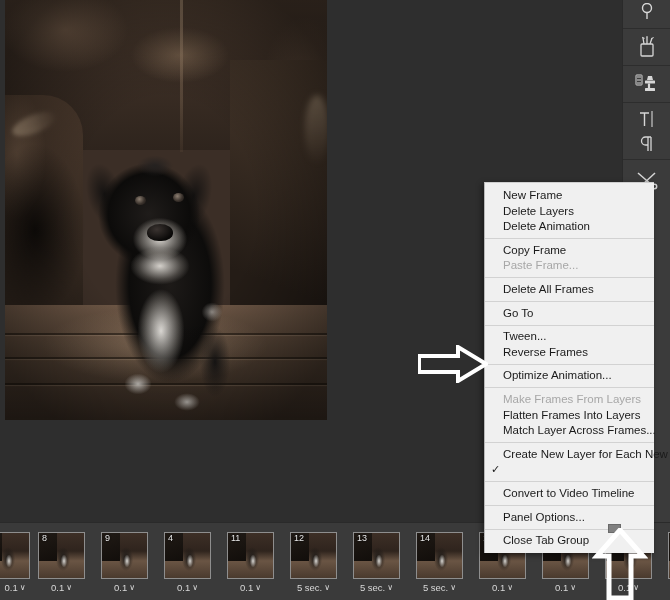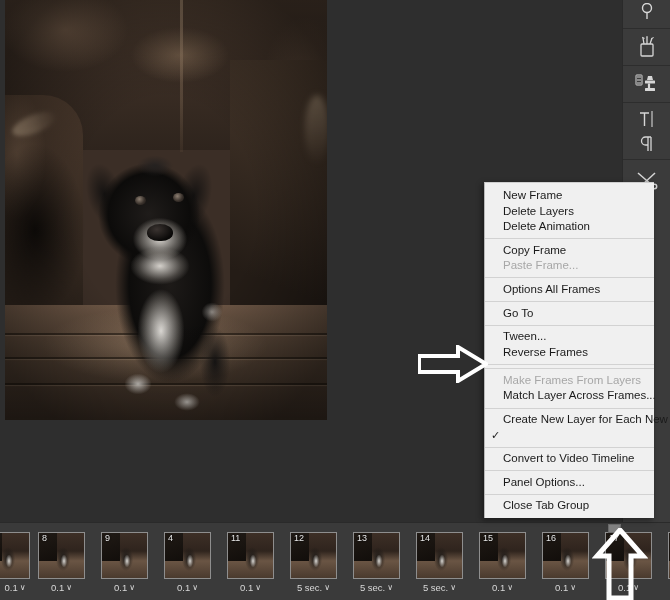--- a/index.html
+++ b/index.html
@@ -364,29 +364,31 @@
 </div>
 
 <div id="ctx-menu">
     <div class="mi"><span>New Frame</span></div>
     <div class="mi"><span>Delete Layers</span></div>
     <div class="mi"><span>Delete Animation</span></div>
     <div class="msep"></div>
     <div class="mi"><span>Copy Frame</span></div>
     <div class="mi disabled"><span>Paste Frame...</span></div>
     <div class="msep"></div>
-    <div class="mi"><span>Options All Frames</span></div>
+    <div class="mi"><span>Delete All Frames</span></div>
     <div class="msep"></div>
     <div class="mi"><span>Go To</span></div>
     <div class="msep"></div>
     <div class="mi"><span>Tween...</span></div>
     <div class="mi"><span>Reverse Frames</span></div>
     <div class="msep"></div>
+    <div class="mi"><span>Optimize Animation...</span></div>
     <div class="msep"></div>
     <div class="mi disabled"><span>Make Frames From Layers</span></div>
+    <div class="mi"><span>Flatten Frames Into Layers</span></div>
     <div class="mi"><span>Match Layer Across Frames...</span></div>
     <div class="msep"></div>
     <div class="mi"><span>Create New Layer for Each New Frame</span></div>
     <div class="mi"><span class="chk">✓</span></div>
     <div class="msep"></div>
     <div class="mi"><span>Convert to Video Timeline</span></div>
     <div class="msep"></div>
     <div class="mi"><span>Panel Options...</span></div>
     <div class="msep"></div>
     <div class="mi"><span>Close Tab Group</span></div>

